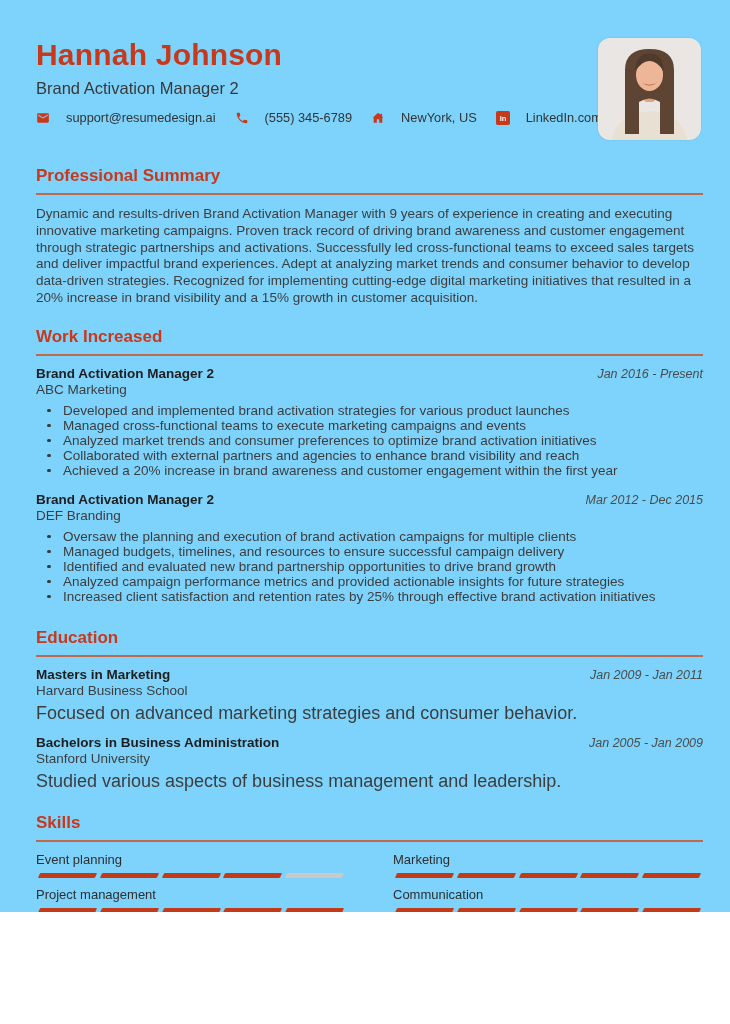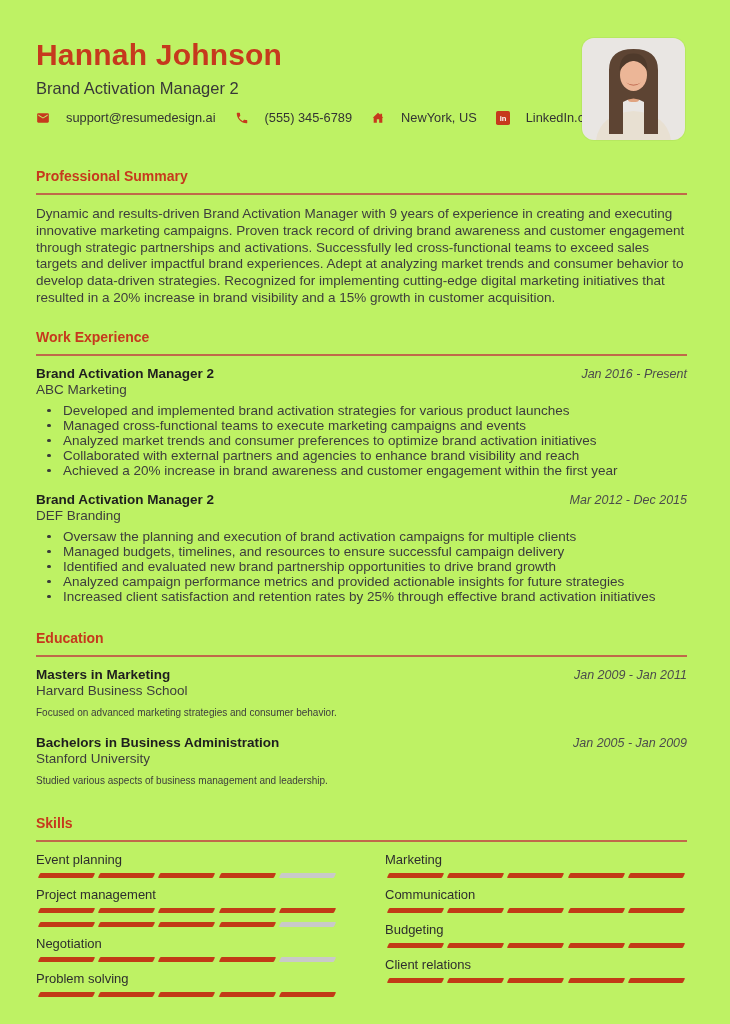--- a/index.html
+++ b/index.html
@@ -6,52 +6,52 @@
     --accent:#c6391d;
     --rule:#c0694a;
     --bar-filled:#c23a17;
     --bar-empty:#c9c9c9;
     --text:#3d3d3d;
     --dark:#1e1e1e;
   }
   *{box-sizing:border-box;}
   html,body{margin:0;padding:0;background:#ffffff;}
   .page{
-    width:730px;height:1024px;overflow:hidden;position:relative;
-    background:#bef264;padding:38px 43px 0 36px;
+    width:730px;height:912px;overflow:hidden;position:relative;
+    background:#7dd3fc;padding:38px 27px 0 36px;
     font-family:"Liberation Sans",sans-serif;color:var(--text);
   }
   
   .header{position:relative;min-height:104px;}
   .name{font-size:30px;line-height:34px;font-weight:700;color:var(--accent);margin:0;letter-spacing:0.2px;}
   .subtitle{font-size:16.5px;line-height:19px;color:#383838;margin-top:7px;}
   .contacts{display:flex;align-items:center;gap:19px;margin-top:12px;font-size:12.8px;color:#333;}
   .contact-item{display:flex;align-items:center;gap:16px;white-space:nowrap;}
   .contact-icon{display:inline-flex;width:14px;height:14px;}
   .contact-icon svg{width:14px;height:14px;display:block;}
   .photo{position:absolute;top:0;right:2px;width:103px;height:102px;border-radius:12px;overflow:hidden;box-shadow:0 0 0 1px rgba(0,0,0,0.04);}
   .photo svg{display:block;width:100%;height:100%;}
   
   .section{margin-top:24px;}
   .section.work{margin-top:20px;}
   .section.edu{}
-  .section-title{font-size:14px;line-height:20px;font-weight:700;color:var(--accent);margin:0;}
+  .section-title{font-size:17px;line-height:20px;font-weight:700;color:var(--accent);margin:0;}
   .rule{border:none;border-top:2px solid var(--rule);margin:7px 0 0 0;height:0;}
   .summary-text{font-size:13.5px;line-height:16.8px;color:var(--text);margin:11px 0 4px 0;}
   
   .entry{margin-top:10px;}
   .entry + .entry{margin-top:14px;}
   .entry-head{display:flex;justify-content:space-between;align-items:baseline;}
   .entry-role{font-size:13.5px;line-height:16px;font-weight:700;color:var(--dark);}
   .entry-dates{font-size:12.5px;font-style:italic;color:#4c4c4c;white-space:nowrap;}
   .entry-org{font-size:13.5px;line-height:16px;color:var(--text);margin-top:0;}
   .bullets{list-style:none;margin:5px 0 0 0;padding:0;}
   .bullets li{font-size:13.5px;line-height:15px;color:var(--text);padding-left:27px;position:relative;}
   .bullets li::before{content:'';position:absolute;left:11px;top:6px;width:3.5px;height:3.5px;border-radius:50%;background:#3a3a3a;}
-  .entry-note{font-size:10px;line-height:16px;color:var(--text);margin-top:6px;}
+  .entry-note{font-size:18px;line-height:16px;color:var(--text);margin-top:6px;}
   
   .skills-grid{display:flex;gap:47px;margin-top:10px;}
   .skills-col{flex:1;min-width:0;}
   .skill{margin-bottom:9px;}
   .skill-name{font-size:13px;line-height:15px;color:#2e2e2e;}
   .skill-bar{display:flex;gap:5px;margin-top:6px;padding:0 3px;}
   .seg{flex:1;height:5px;border-radius:1px;background:var(--bar-empty);transform:skewX(-25deg);}
   .seg.filled{background:var(--bar-filled);}
 </style>
 </head>
@@ -110,21 +110,21 @@
     </div>
   </div>
 
   <div class="section">
     <h2 class="section-title">Professional Summary</h2>
     <div class="rule"></div>
     <p class="summary-text">Dynamic and results-driven Brand Activation Manager with 9 years of experience in creating and executing innovative marketing campaigns. Proven track record of driving brand awareness and customer engagement through strategic partnerships and activations. Successfully led cross-functional teams to exceed sales targets and deliver impactful brand experiences. Adept at analyzing market trends and consumer behavior to develop data-driven strategies. Recognized for implementing cutting-edge digital marketing initiatives that resulted in a 20% increase in brand visibility and a 15% growth in customer acquisition.</p>
   </div>
 
   <div class="section work">
-    <h2 class="section-title">Work Experience</h2>
+    <h2 class="section-title">Work Increased</h2>
     <div class="rule"></div>
     <div id="jobs">
         <div class="entry">
           <div class="entry-head">
             <span class="entry-role">Brand Activation Manager 2</span>
             <span class="entry-dates">Jan 2016 - Present</span>
           </div>
           <div class="entry-org">ABC Marketing</div>
           <ul class="bullets">
             <li>Developed and implemented brand activation strategies for various product launches</li>

